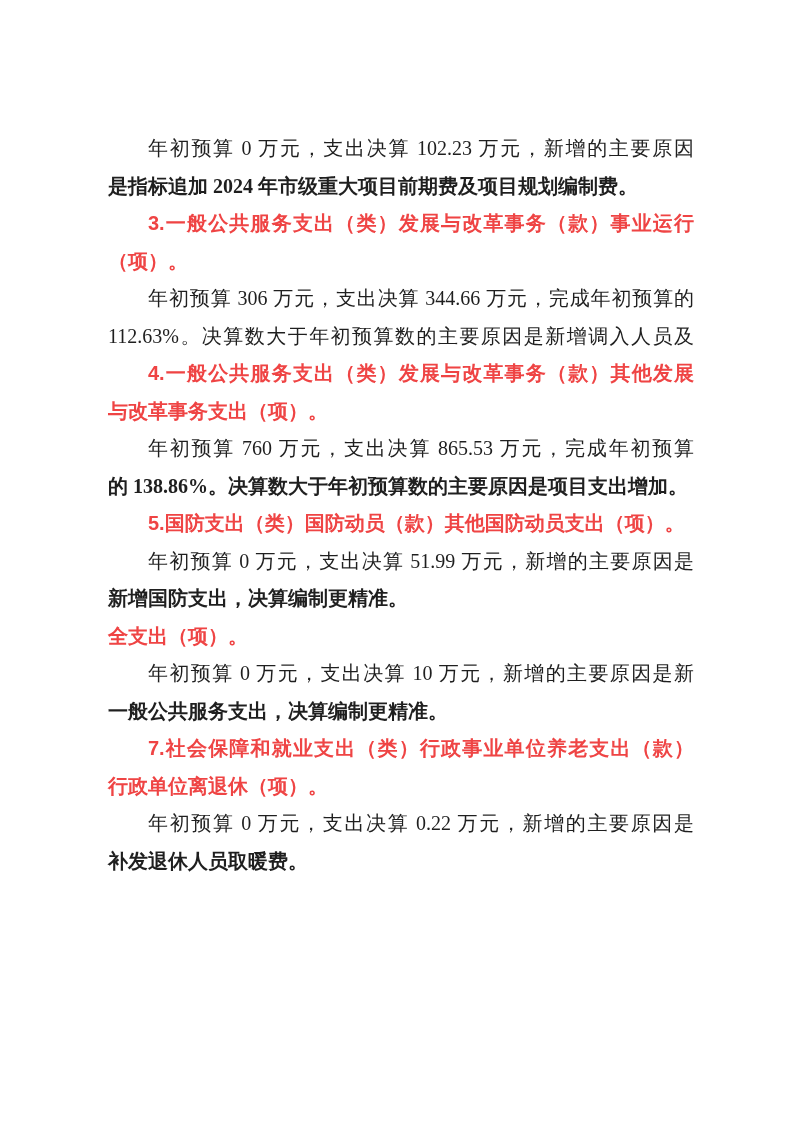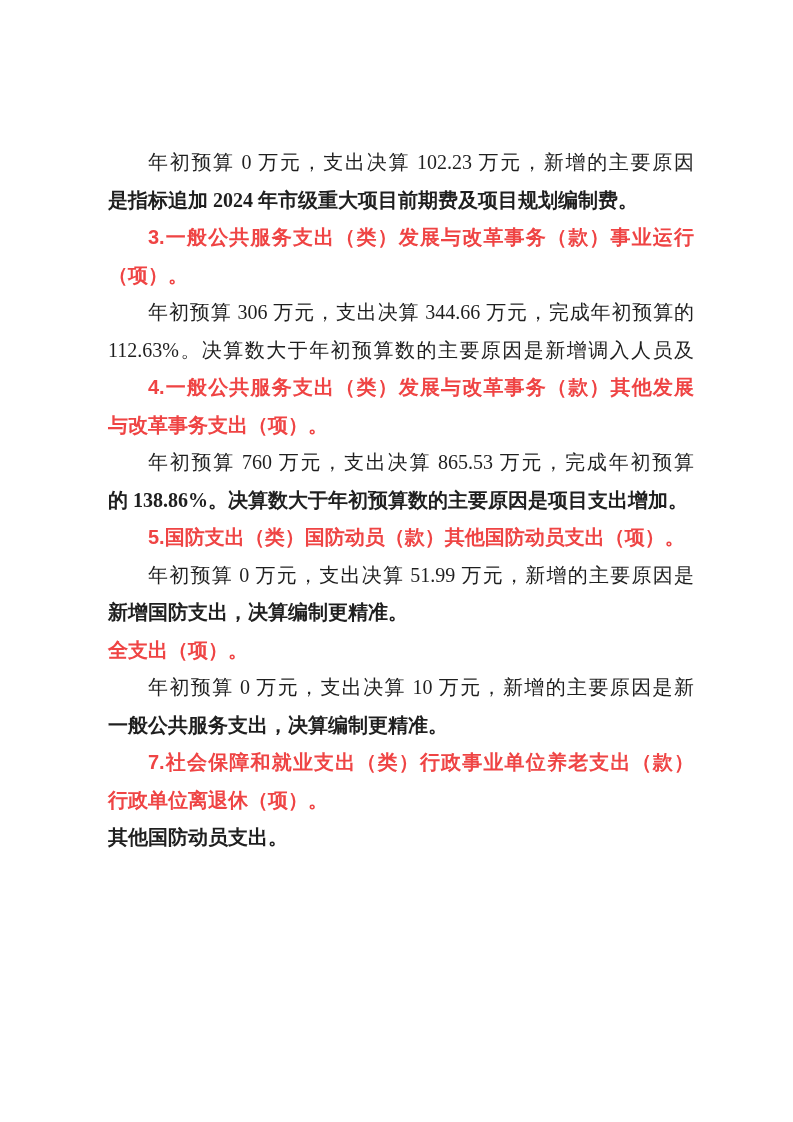--- a/index.html
+++ b/index.html
@@ -17,21 +17,20 @@
     width: 793px;
     height: 1122px;
     background: #ffffff;
     overflow: hidden;
   }
   .content {
     position: absolute;
     left: 108px;
     top: 130px;
     width: 586px;
-    margin-top: 14px;
   }
   .block {
     margin: 0;
     padding: 0;
   }
   .line {
     font-family: "Liberation Serif", "DejaVu Serif", serif;
     font-size: 20px;
     line-height: 37.5px;
     color: #1f1f1f;
@@ -104,17 +103,18 @@
       <div class="line first">年初预算 0 万元，支出决算 10 万元，新增的主要原因是新</div>
       <div class="line last">一般公共服务支出，决算编制更精准。</div>
     </div>
 
     <div class="block">
       <div class="line heading first">7.社会保障和就业支出（类）行政事业单位养老支出（款）</div>
       <div class="line heading last">行政单位离退休（项）。</div>
     </div>
 
     <div class="block">
-      <div class="line last">其他国防动员支出。</div>
+      <div class="line first">年初预算 0 万元，支出决算 0.22 万元，新增的主要原因是</div>
+      <div class="line last">补发退休人员取暖费。</div>
     </div>
 
   </div>
 </div>
 
 </body></html>

